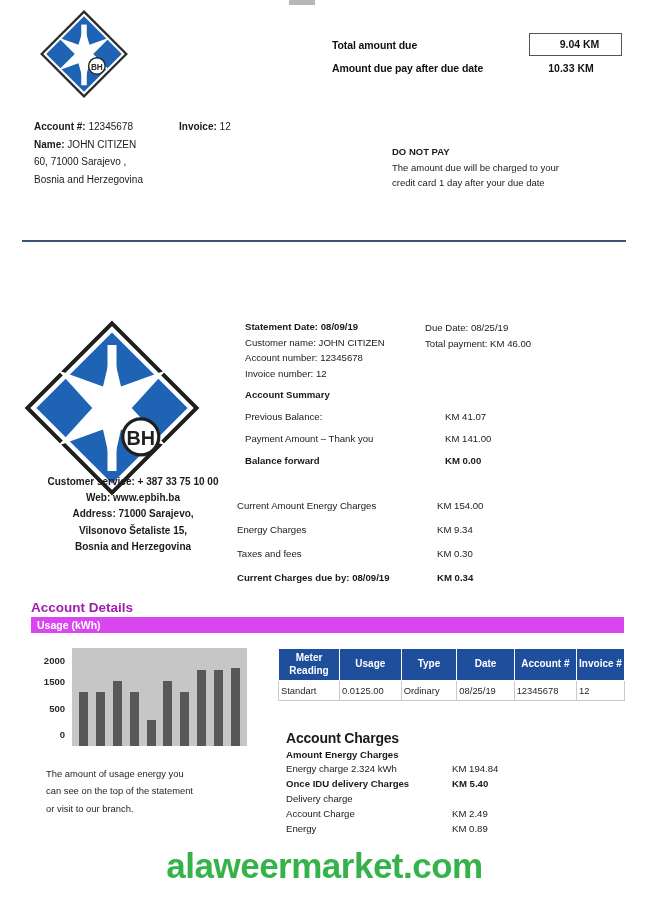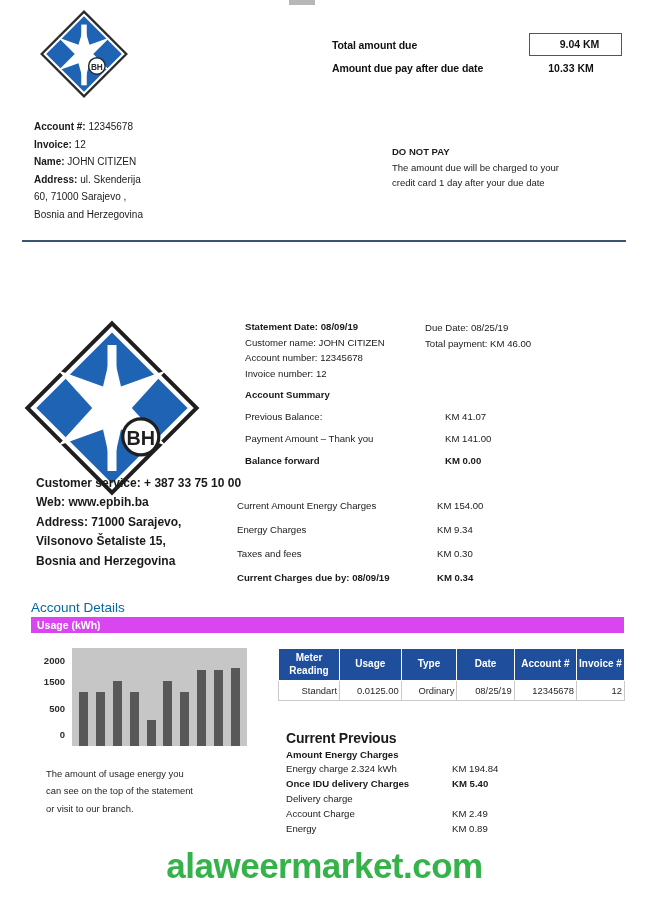--- a/index.html
+++ b/index.html
@@ -81,21 +81,21 @@
   .acct-info {
     position: absolute;
     left: 34px;
     top: 118px;
     width: 260px;
     font-size: 10px;
     line-height: 1.75;
   }
   .acct-line { white-space: nowrap; }
   .acct-line b { font-weight: bold; }
-  .acct-row1 { display: flex; flex-direction: column; }
+  .acct-row1 { display: flex; }
   .acct-row1 .c1 { width: 145px; }
 
   
   .donotpay {
     position: absolute;
     left: 392px;
     top: 144px;
     width: 240px;
     font-size: 9.5px;
     line-height: 1.65;
@@ -145,36 +145,37 @@
     left: 237px;
     top: 500px;
     width: 380px;
     font-size: 9.6px;
   }
   .charges-sum .sum-row { margin-bottom: 13px; }
 
   
   .contact {
     position: absolute;
-    left: 36px;
+    left: 18px;
     top: 474px;
     width: 230px;
-    font-size: 12px;
+    font-size: 10px;
     font-weight: bold;
     line-height: 1.62;
+    text-align: center;
   }
 
   
   .acct-details-title {
     position: absolute;
     left: 31px;
     top: 600px;
     font-size: 13.5px;
-    font-weight: normal;
-    color: #0369a1;
+    font-weight: bold;
+    color: #a21caf;
     text-align: center;
   }
   .usage-bar {
     position: absolute;
     left: 31px;
     top: 617px;
     width: 593px;
     height: 16px;
     background: #d946ef;
     color: #ffffff;
@@ -251,21 +252,21 @@
     font-weight: bold;
     border: 1px solid #ffffff;
     padding: 3px 2px;
     text-align: center;
     line-height: 1.25;
     font-size: 10px;
   }
   .meter-table td {
     border: 1px solid #c9c9c9;
     padding: 4px 2px;
-    text-align: right;
+    text-align: left;
     color: #1f1f1f;
     background: #ffffff;
   }
 
   
   .cur-charges {
     position: absolute;
     left: 286px;
     top: 730px;
     width: 320px;
@@ -325,23 +326,20 @@
     </div>
   </div>
 
   <div class="acct-info">
     <div class="acct-line acct-row1">
       <span class="c1"><b>Account #:</b>&nbsp;<span>12345678</span></span>
       <span><b>Invoice:</b>&nbsp;<span>12</span></span>
     </div>
     <div class="acct-line">
       <b>Name:</b>&nbsp;<span>JOHN CITIZEN</span>
-    </div>
-    <div class="acct-line">
-      <b>Address:</b>&nbsp;<span>ul. Skenderija</span>
     </div>
     <div class="acct-line">60, 71000 Sarajevo ,</div>
     <div class="acct-line">Bosnia and Herzegovina</div>
   </div>
 
   <div class="donotpay">
     <div class="title">DO NOT PAY</div>
     <div>The amount due will be charged to your</div>
     <div>credit card 1 day after your due date</div>
   </div>
@@ -466,21 +464,21 @@
         <td>0.0125.00</td>
         <td>Ordinary</td>
         <td>08/25/19</td>
         <td>12345678</td>
         <td>12</td>
       </tr>
     </tbody>
   </table>
 
   <div class="cur-charges">
-    <div class="cc-title">Current Previous</div>
+    <div class="cc-title">Account Charges</div>
     <div class="cc-sub">Amount Energy Charges</div>
     <div class="cc-row">
       <div class="lbl">Energy charge 2.324 kWh</div>
       <div class="val">KM 194.84</div>
     </div>
     <div class="cc-row bold">
       <div class="lbl">Once IDU delivery Charges</div>
       <div class="val">KM 5.40</div>
     </div>
     <div class="cc-row">

